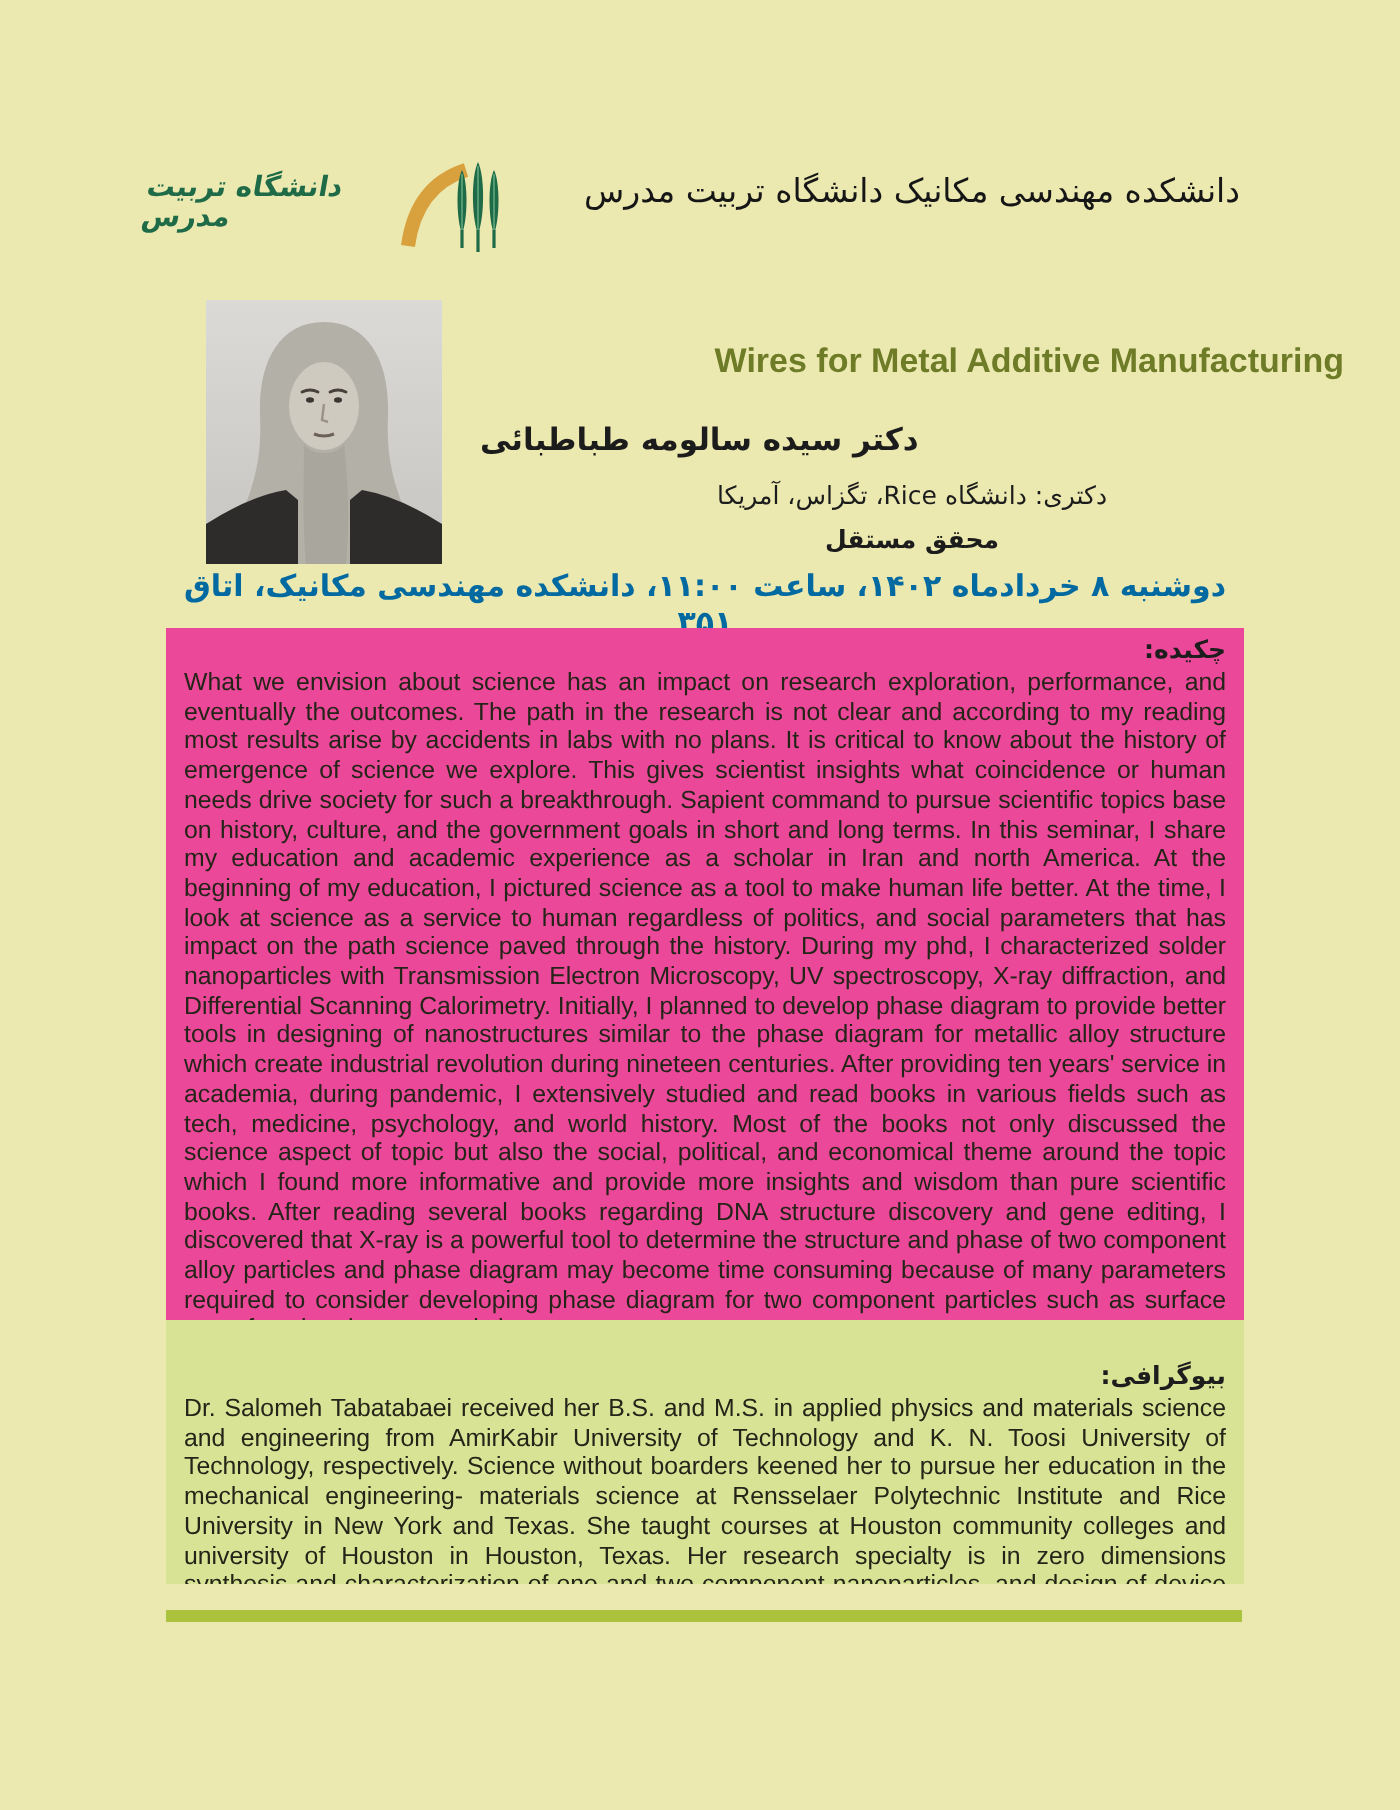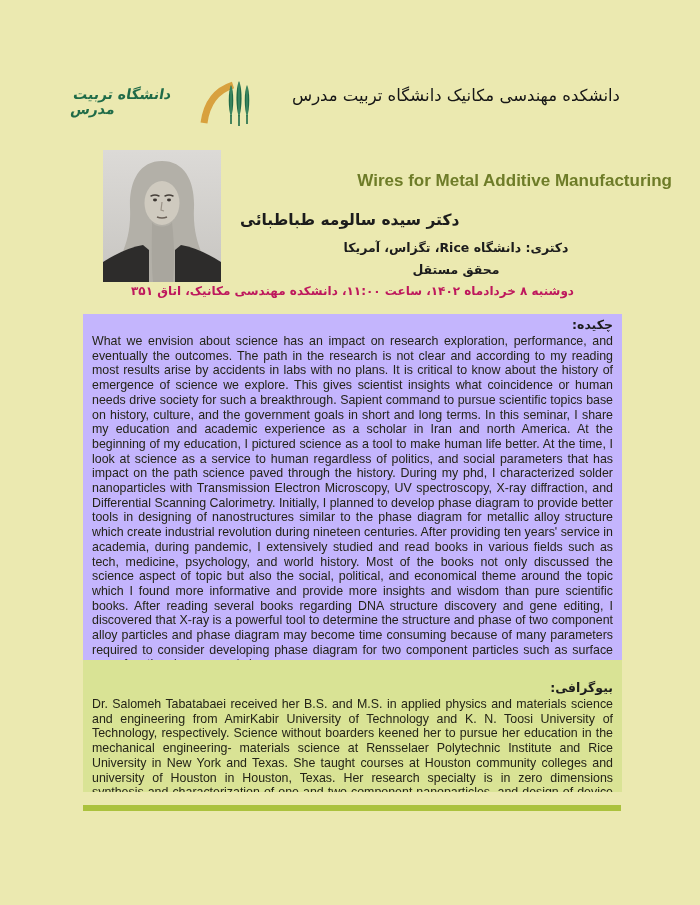--- a/index.html
+++ b/index.html
@@ -39,35 +39,35 @@
   .talk-title {
     position: absolute; left: 240px; top: 171px; width: 432px; text-align: right;
     font-weight: bold; font-size: 17px; color: #6e7c28;
   }
   .speaker-name {
     position: absolute; left: 240px; top: 211px; width: 432px; text-align: left;
     font-size: 15.5px; font-weight: bold; color: #1c1c1c;
   }
   .speaker-cred {
     position: absolute; left: 240px; top: 240px; width: 432px; text-align: center;
-    font-size: 12.5px; font-weight: bold; color: #1c1c1c;
+    font-size: 12.5px; font-weight: normal; color: #1c1c1c;
   }
   .speaker-affil {
     position: absolute; left: 240px; top: 262px; width: 432px; text-align: center;
     font-size: 12.5px; font-weight: bold; color: #1c1c1c;
   }
   .event-line {
     position: absolute; left: 83px; top: 284px; width: 539px; text-align: center;
-    font-size: 12px; font-weight: bold; color: #be185d;
+    font-size: 15px; font-weight: bold; color: #0369a1;
   }
 
   
   .abstract-box {
     position: absolute; left: 83px; top: 314px; width: 539px; height: 346px;
-    background: #c4b5fd; box-sizing: border-box; padding: 3px 9px 4px 9px;
+    background: #ec4899; box-sizing: border-box; padding: 3px 9px 4px 9px;
     overflow: hidden;
   }
   .bio-box {
     position: absolute; left: 83px; top: 660px; width: 539px; height: 132px;
     background: #d9e395; box-sizing: border-box; padding: 20px 9px 4px 9px;
     overflow: hidden;
   }
   .sec-heading {
     font-size: 12.5px; font-weight: bold; color: #1d1d1d; text-align: right;
     margin-bottom: 2px;

